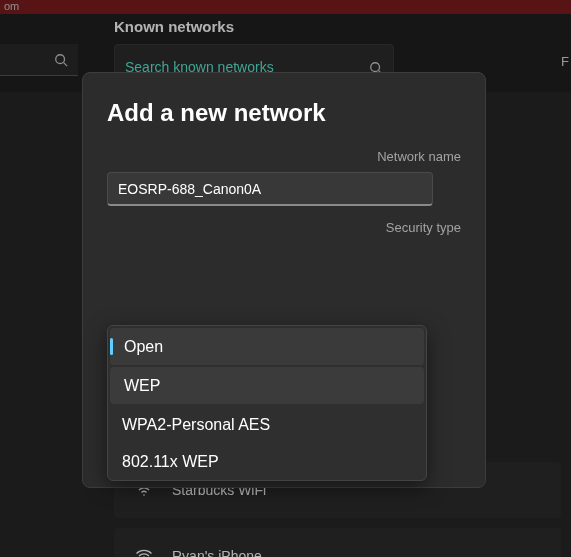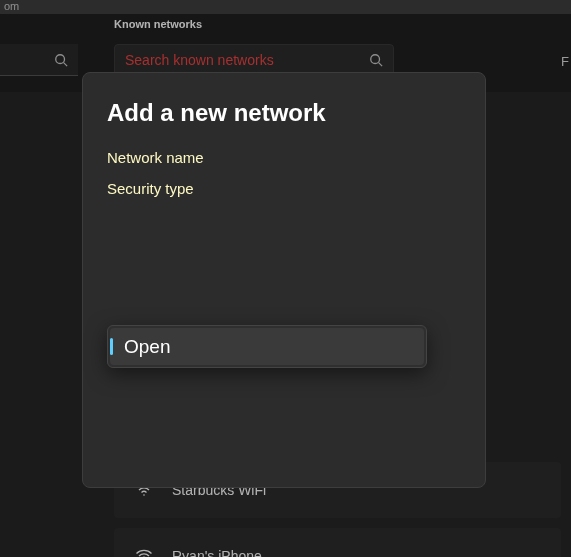--- a/index.html
+++ b/index.html
@@ -8,30 +8,30 @@
     height: 557px;
     background: #202020;
     overflow: hidden;
     position: relative;
     color: #ffffff;
   }
   .topbar {
     position: absolute;
     top: 0; left: 0; right: 0;
     height: 14px;
-    background: #404040;
+    background: #7f1d1d;
     font-size: 11px;
     color: #cccccc;
     padding-left: 4px;
   }
   .known-header {
     position: absolute;
     top: 18px;
     left: 114px;
-    font-size: 11px;
+    font-size: 15px;
     font-weight: 600;
     color: #ffffff;
   }
   .search-left {
     position: absolute;
     top: 44px;
     left: 0;
     width: 78px;
     height: 32px;
     background: #2a2a2a;
@@ -44,23 +44,23 @@
   .search-known {
     position: absolute;
     top: 44px;
     left: 114px;
     width: 280px;
     height: 32px;
     background: #2d2d2d;
     border: 1px solid #3a3a3a;
     border-radius: 4px;
     display: flex;
-    align-items: center;
+    align-items: flex-end;
     padding: 0 10px;
-    color: #ef4444;
+    color: #5eead4;
     font-size: 14px;
   }
   .search-known .placeholder { flex: 1; }
   .icon-svg { width: 14px; height: 14px; fill: none; stroke: #ccc; stroke-width: 1.5; }
   .filter-label {
     position: absolute;
     top: 54px;
     right: 2px;
     font-size: 13px;
     color: #ddd;
@@ -116,24 +116,25 @@
     border: 1px solid #3d3d3d;
     border-radius: 8px;
     padding: 26px 24px;
   }
   .modal-title {
     font-size: 24px;
     font-weight: 600;
     margin-bottom: 22px;
   }
   .field-label {
-    font-size: 15px;
-    color: #fef9c3;
+    font-size: 13px;
+    color: #a3a3a3;
     margin-bottom: 8px;
     display: block;
+    text-align: right;
   }
   .text-input {
     width: 326px;
     height: 34px;
     background: #383838;
     border: 1px solid #4a4a4a;
     border-bottom: 2px solid #8a8a8a;
     border-radius: 4px;
     color: #ffffff;
     font-size: 14px;
@@ -150,21 +151,21 @@
     border: 1px solid #444;
     border-radius: 6px;
     overflow: hidden;
     box-shadow: 0 6px 20px rgba(0,0,0,0.5);
   }
   .dropdown-item {
     height: 37px;
     display: flex;
     align-items: center;
     padding: 0 14px;
-    font-size: 19px;
+    font-size: 16px;
     color: #ffffff;
     cursor: default;
   }
   .dropdown-item.selected {
     background: #3a3a3a;
     position: relative;
     border-radius: 4px;
     margin: 2px;
   }
   .dropdown-item.selected::before {
@@ -230,19 +231,23 @@
   </svg>
   <span>Ryan's iPhone</span>
 </div>
 
 <div class="overlay"></div>
 
 <div class="modal">
   <div class="modal-title">Add a new network</div>
 
   <label class="field-label">Network name</label>
+  <input class="text-input" type="text" value="EOSRP-688_Canon0A" style="">
 
   <label class="field-label sec-label">Security type</label>
 
   <div class="dropdown">
     <div class="dropdown-item selected">Open</div>
+    <div class="dropdown-item hover">WEP</div>
+    <div class="dropdown-item">WPA2-Personal AES</div>
+    <div class="dropdown-item">802.11x WEP</div>
   </div>
 </div>
 
 </body></html>

